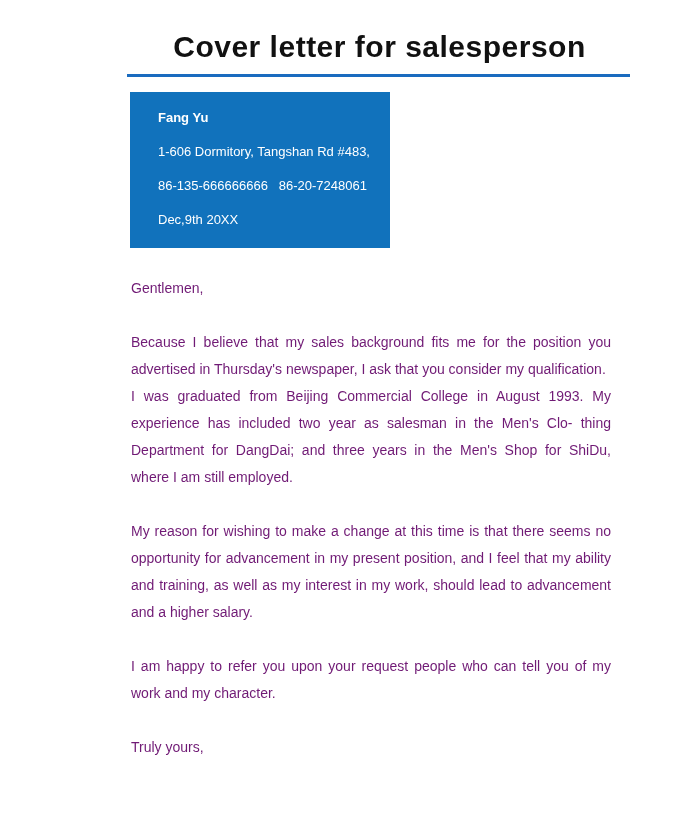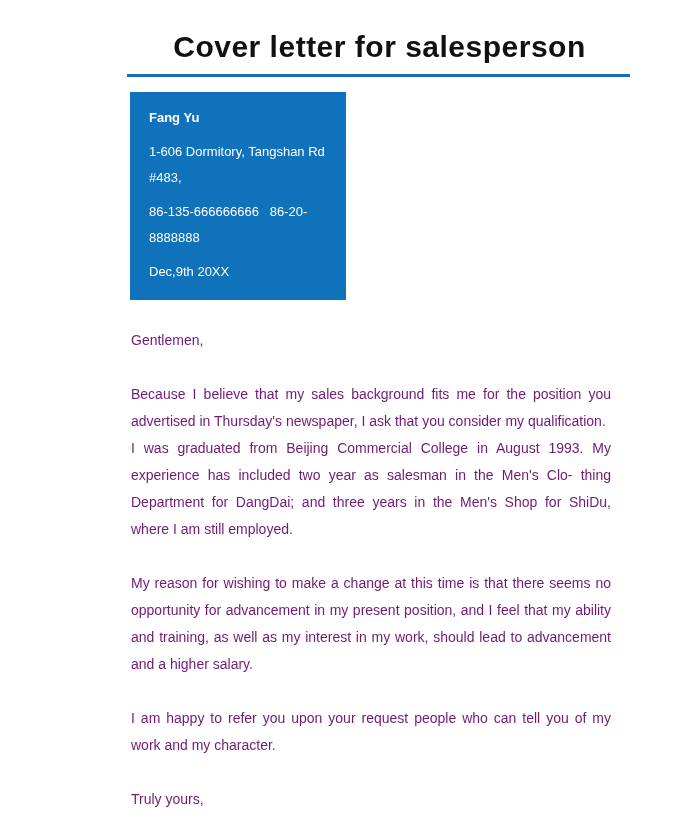--- a/index.html
+++ b/index.html
@@ -26,27 +26,27 @@
     letter-spacing: 0.5px;
   }
   .title-rule {
     margin: 5px 0 0 103px;
     width: 503px;
     height: 3px;
     background: #1a6bbf;
   }
   .contact-card {
     margin: 15px 0 0 106px;
-    width: 216px;
+    width: 260px;
     min-height: 140px;
     background: #1172bc;
     color: #ffffff;
     font-size: 13px;
     line-height: 26px;
-    padding: 5px 12px 7px 11px;
+    padding: 5px 12px 7px 20px;
   }
   .contact-card .name { font-weight: bold; }
   .contact-card div { white-space: pre-wrap; }
   .letter-body {
     margin: 27px 0 0 107px;
     width: 480px;
     font-size: 14px;
     line-height: 27px;
     color: #701a75;
     text-align: justify;
@@ -59,21 +59,21 @@
 
 <div class="page">
 
   <h1 class="doc-title">Cover letter for salesperson</h1>
 
   <div class="title-rule" style="background: rgb(26, 107, 191);"></div>
 
   <div class="contact-card" style="background: rgb(17, 114, 188);">
     <div class="name">Fang Yu</div>
     <div>1-606 Dormitory, Tangshan Rd #483,</div>
-    <div>86-135-666666666   86-20-8888888</div>
+    <div>86-135-666666666   86-20-7248061</div>
     <div>Dec,9th 20XX</div>
   </div>
 
   <div class="letter-body">
     <p class="para gap">Gentlemen,</p>
     <p class="para">Because I believe that my sales background fits me for the position you advertised in Thursday's newspaper, I ask that you consider my qualification.</p>
     <p class="para gap">I was graduated from Beijing Commercial College in August 1993. My experience has included two year as salesman in the Men's Clo- thing Department for DangDai; and three years in the Men's Shop for ShiDu, where I am still employed.</p>
     <p class="para gap">My reason for wishing to make a change at this time is that there seems no opportunity for advancement in my present position, and I feel that my ability and training, as well as my interest in my work, should lead to advancement and a higher salary.</p>
     <p class="para gap">I am happy to refer you upon your request people who can tell you of my work and my character.</p>
     <p class="para">Truly yours,</p>

